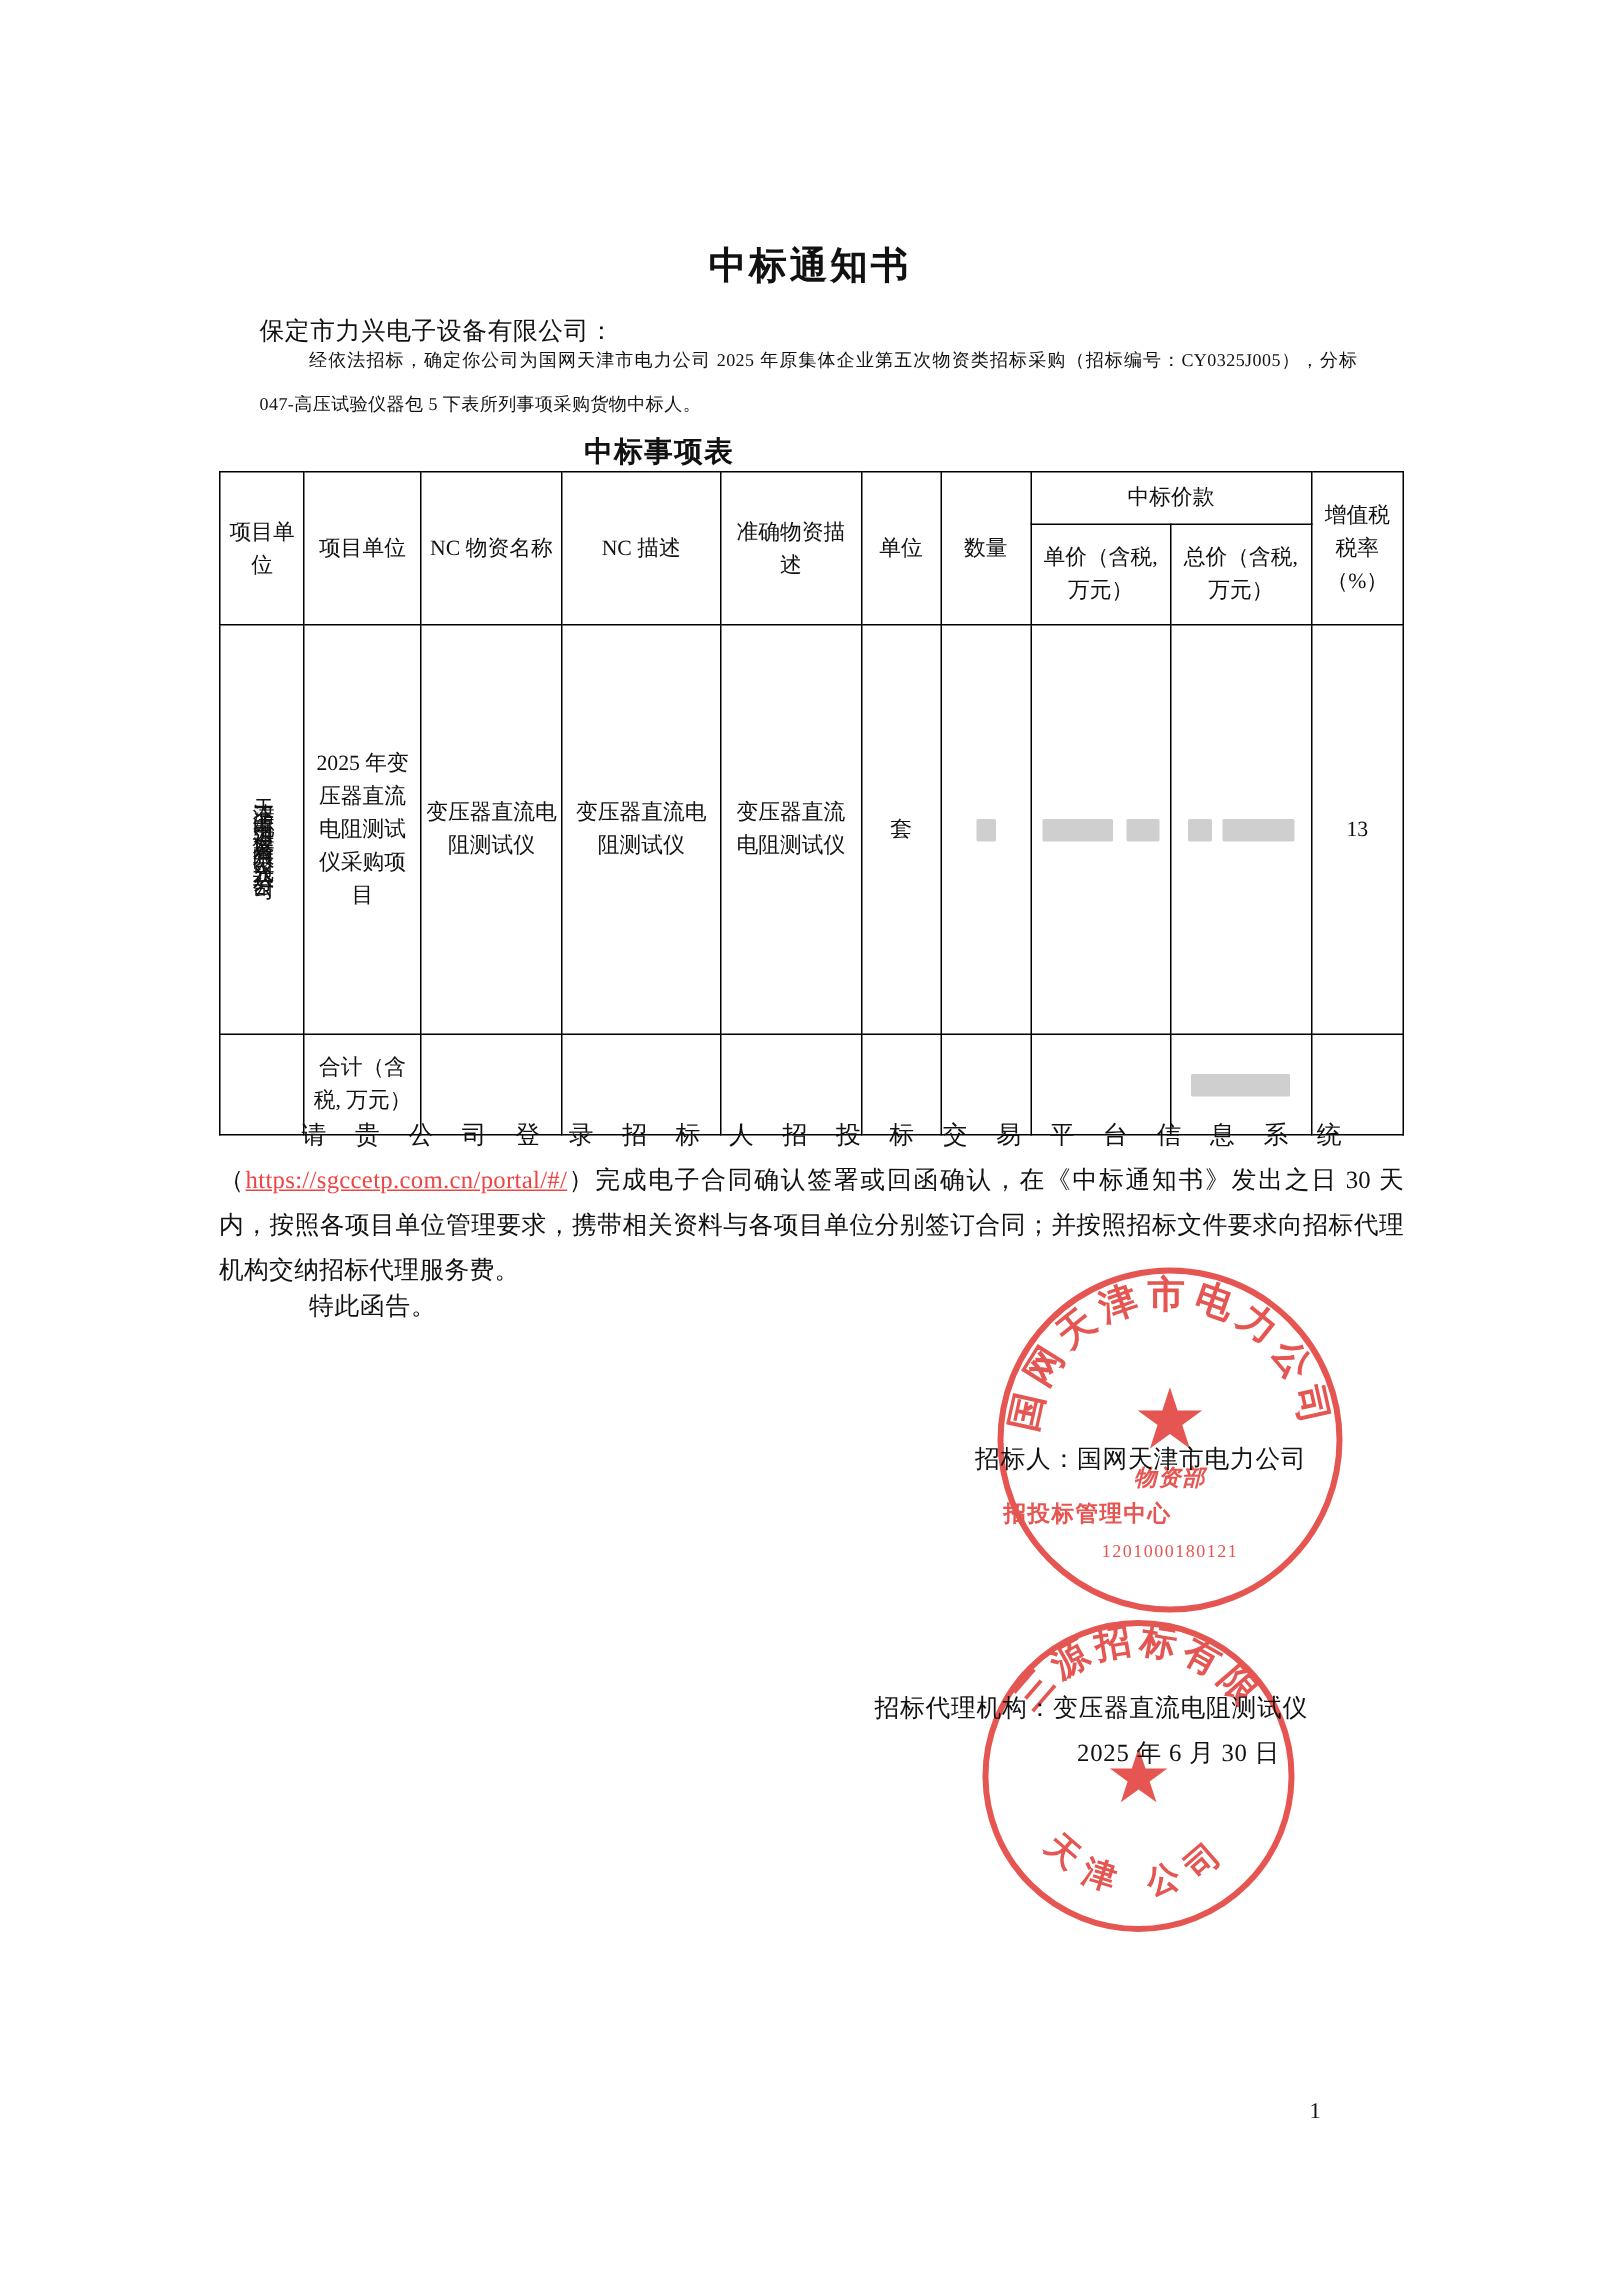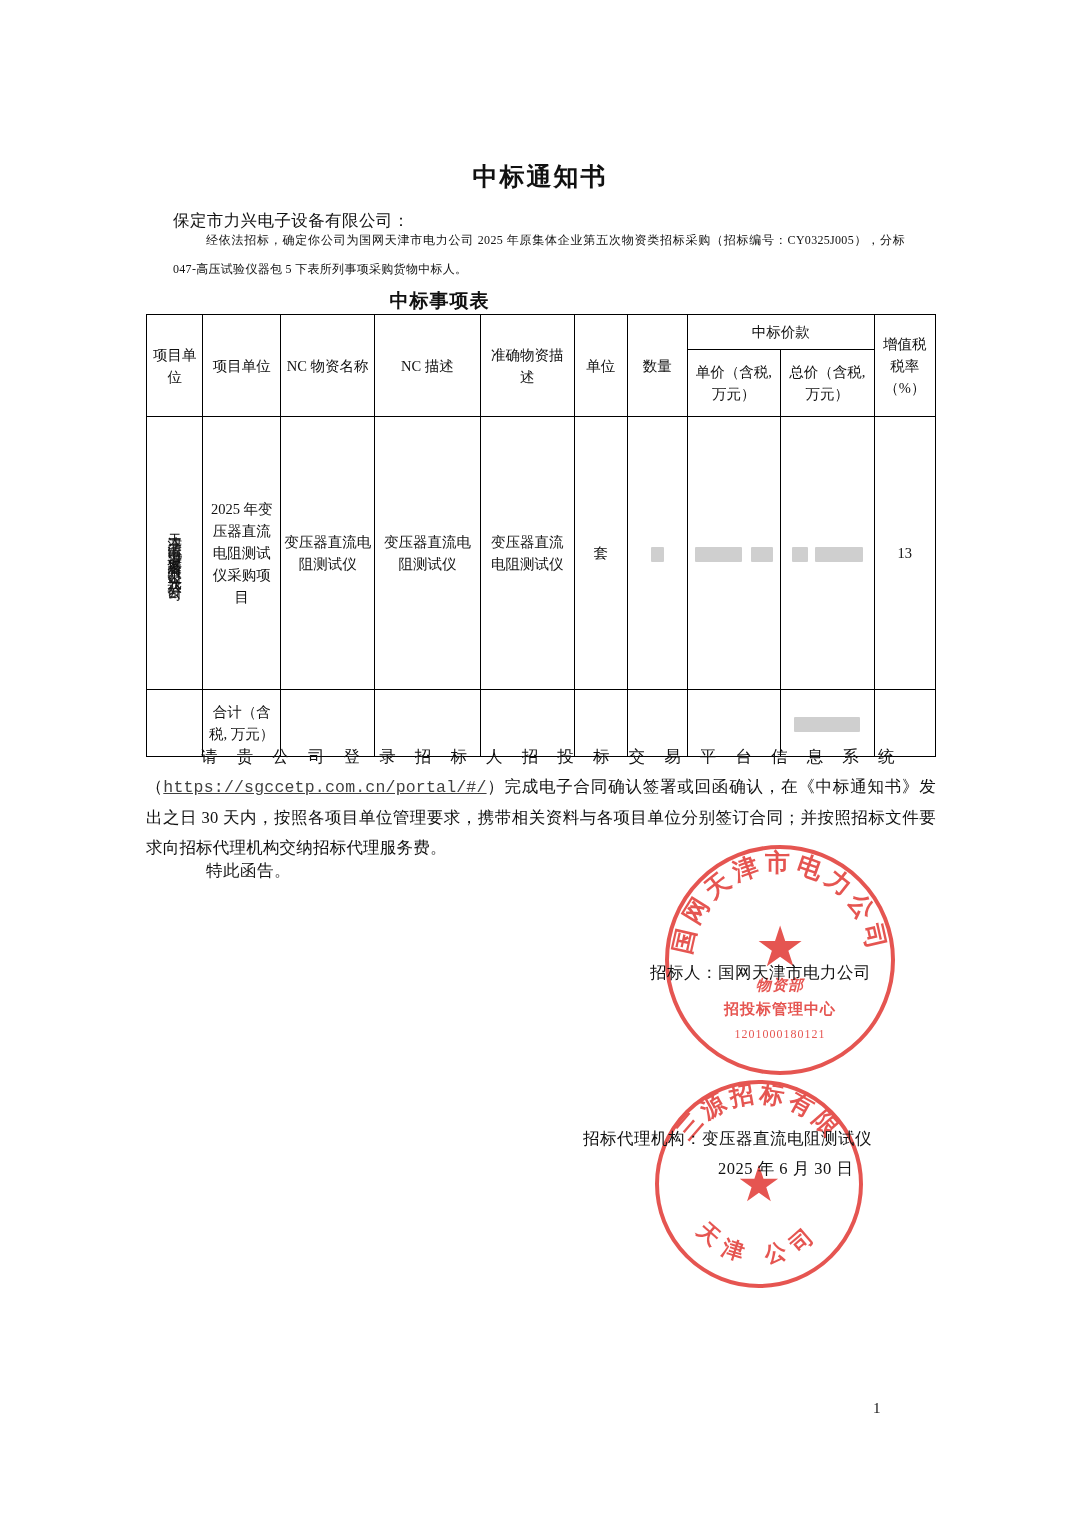--- a/index.html
+++ b/index.html
@@ -134,23 +134,22 @@
     line-height: 30px;
     text-align: justify;
     letter-spacing: 0.2px;
   }
   .para-request .first-line {
     display: block;
     text-indent: 55px;
     letter-spacing: 7.5px;
   }
   .link {
-    color: #404040;
+    color: #ef4444;
     text-decoration: underline;
-    font-family: Liberation Mono, monospace;
   }
   .para-closing {
     position: absolute;
     left: 146px;
     top: 860px;
     font-size: 16.5px;
     text-indent: 60px;
     letter-spacing: 0.5px;
   }
 
@@ -221,21 +220,20 @@
     font-size: 15px;
     font-weight: bold;
     letter-spacing: 1px;
     font-style: italic;
   }
   .stamp-sub2 {
     position: absolute;
     left: 0;
     top: 68%;
     width: 100%;
-    text-align: center;
     color: #e0302b;
     font-size: 15px;
     font-weight: bold;
     letter-spacing: 1px;
   }
   .stamp-code {
     position: absolute;
     left: 0;
     top: 80%;
     width: 100%;

